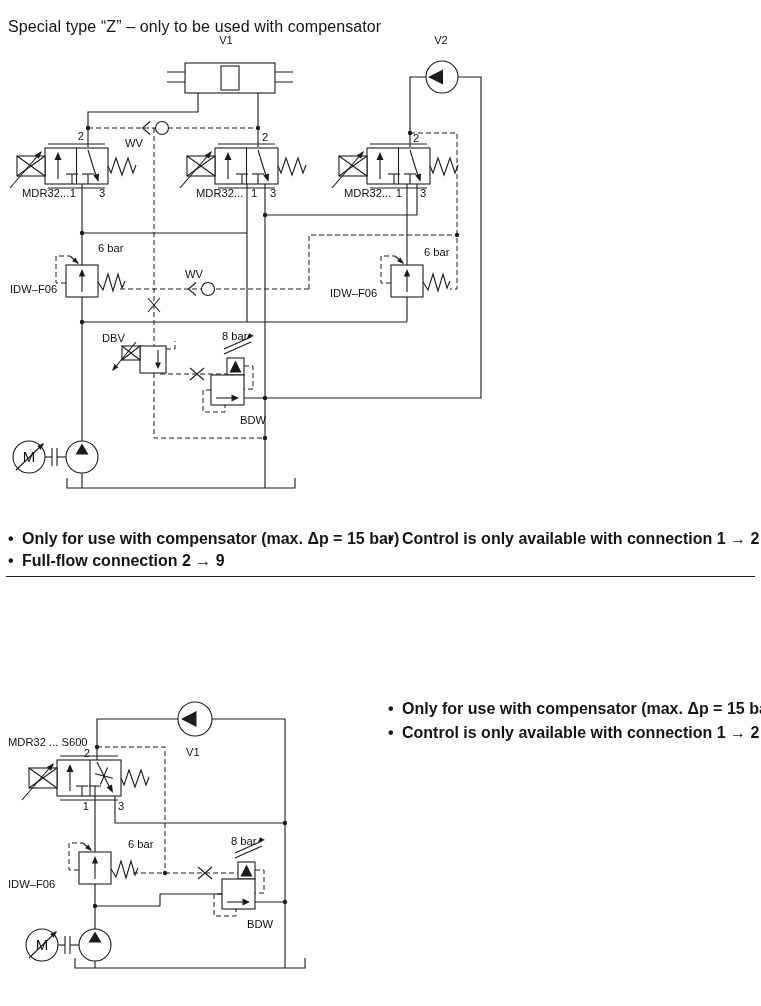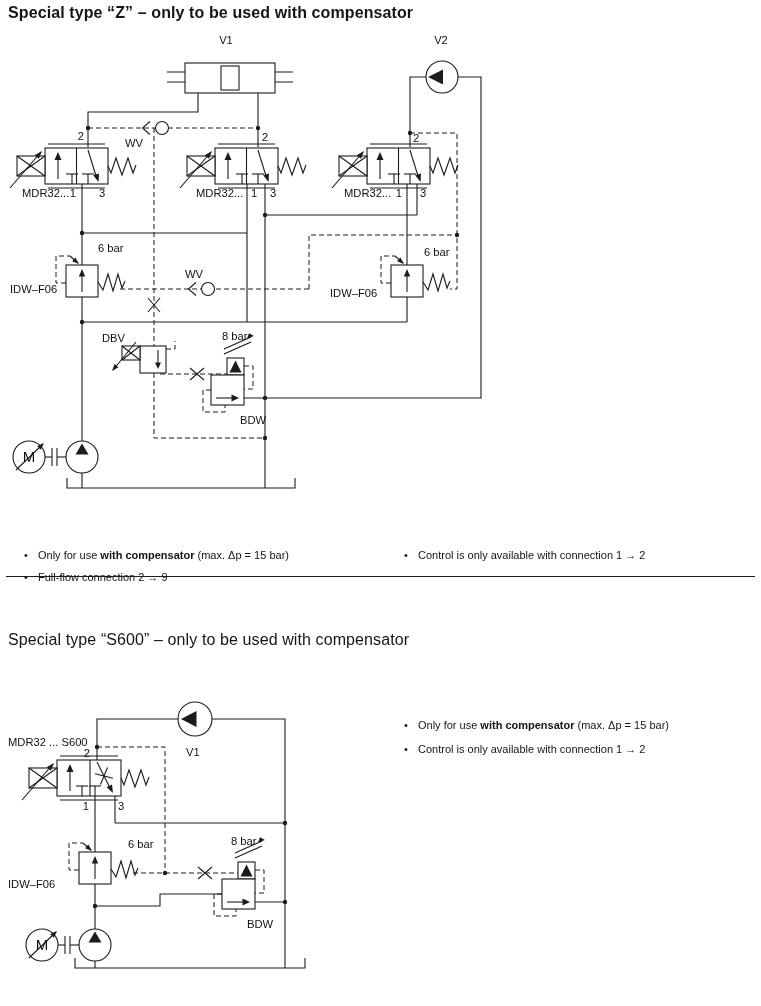--- a/index.html
+++ b/index.html
@@ -1,21 +1,21 @@
 <!DOCTYPE html>
 <html><head>
 <meta charset="utf-8">
 <style>
   html,body{margin:0;padding:0;background:#fff;}
   .page{position:relative;width:761px;height:1006px;background:#fff;overflow:hidden;
         font-family:"Liberation Sans",sans-serif;color:#111;}
   .title{position:absolute;left:8px;font-size:16px;font-weight:500;letter-spacing:.1px;color:#151515;}
-  .t1{top:4px;font-weight:bold;}
+  .t1{top:18px;}
   .t2{top:631px;}
-  .bullets{position:absolute;margin:16px;padding:0;list-style:none;font-size:11px;color:#151515;}
+  .bullets{position:absolute;margin:0;padding:0;list-style:none;font-size:16px;color:#151515;font-weight:bold;}
   .bullets li{position:relative;padding-left:16px;line-height:22px;white-space:nowrap;}
   .bullets.wide li{line-height:24px;}
   .bullets li::before{content:"•";position:absolute;left:2px;}
   .bl1{left:6px;top:528px;}
   .br1{left:386px;top:528px;}
   .b2{left:386px;top:697px;}
   svg.schem{position:absolute;left:0;top:0;}
   .ln{stroke:#1c1c1c;stroke-width:1.1;fill:none;}
   .dsh{stroke:#1c1c1c;stroke-width:1;fill:none;stroke-dasharray:5 3;}
   .wbox{fill:#ffffff;stroke:#1c1c1c;stroke-width:1.1;}
@@ -259,20 +259,19 @@
   <ul class="bullets bl1">
     <li><span>Only for use </span><b>with compensator</b><span> (max. Δp = 15 bar)</span></li>
     <li><span>Full-flow connection  2 → 9</span><b></b><span></span></li>
   </ul>
   <ul class="bullets br1">
     <li><span>Control is only available with connection 1 → 2</span><b></b><span></span></li>
   </ul>
 
   <div class="divider"></div>
 
-  <div class="title t2">Special type “S600” – only to be used with compensator</div>
 
   <ul class="bullets b2 wide">
     <li><span>Only for use </span><b>with compensator</b><span> (max. Δp = 15 bar)</span></li>
     <li><span>Control is only available with connection 1 → 2</span><b></b><span></span></li>
   </ul>
 
 </div>
 
 </body></html>

